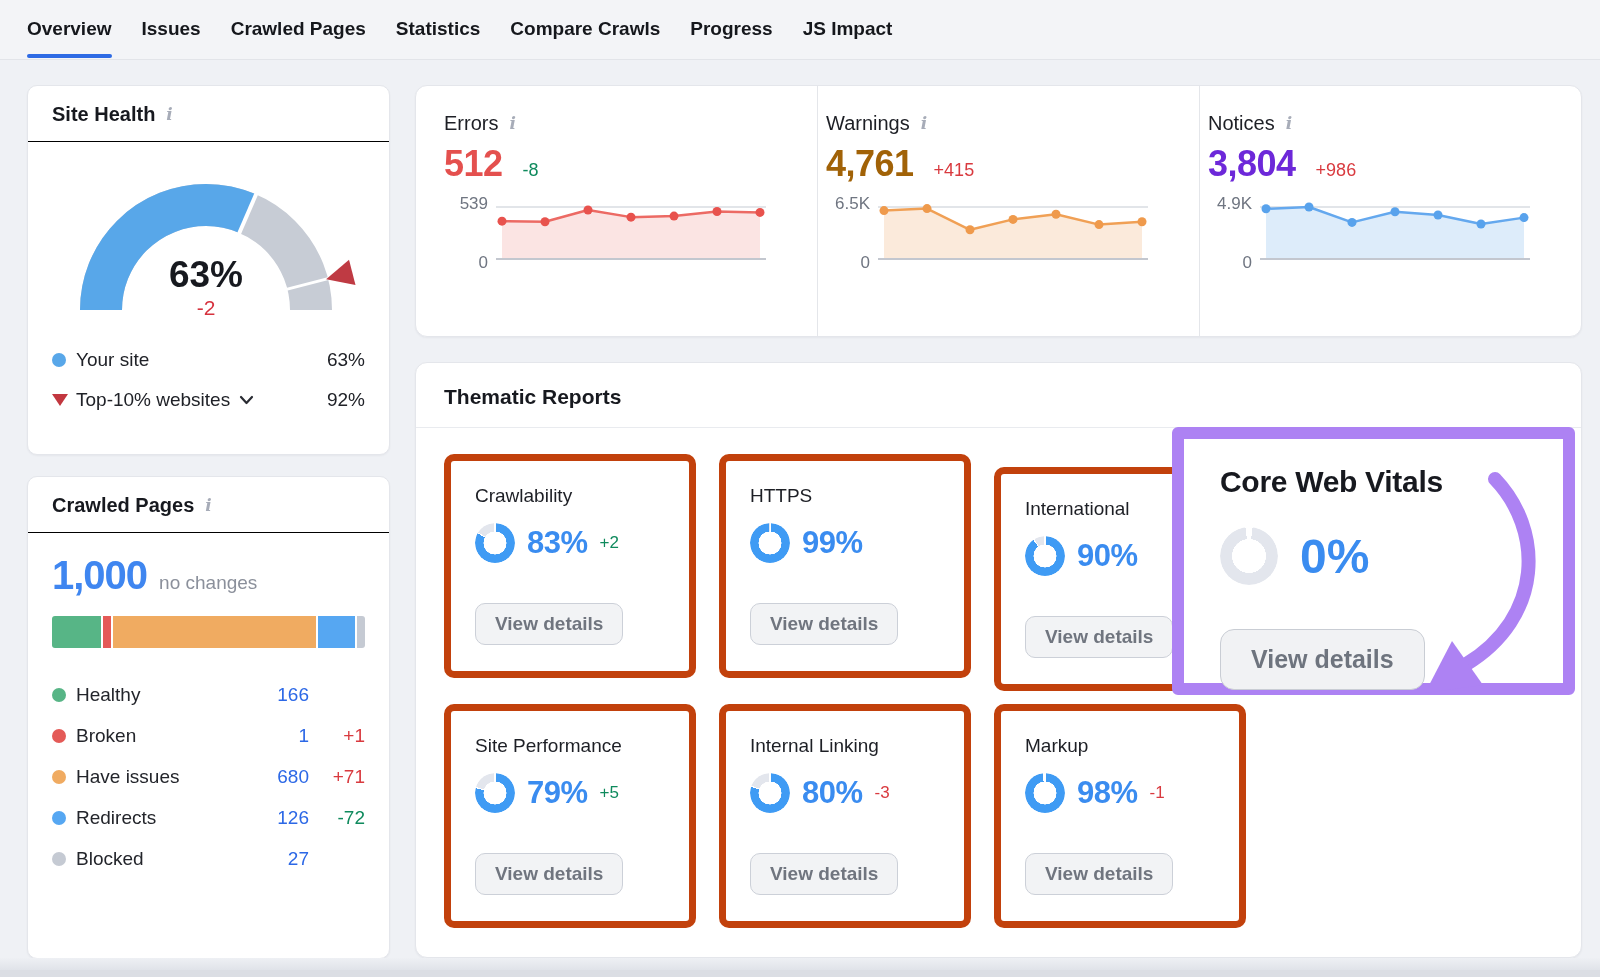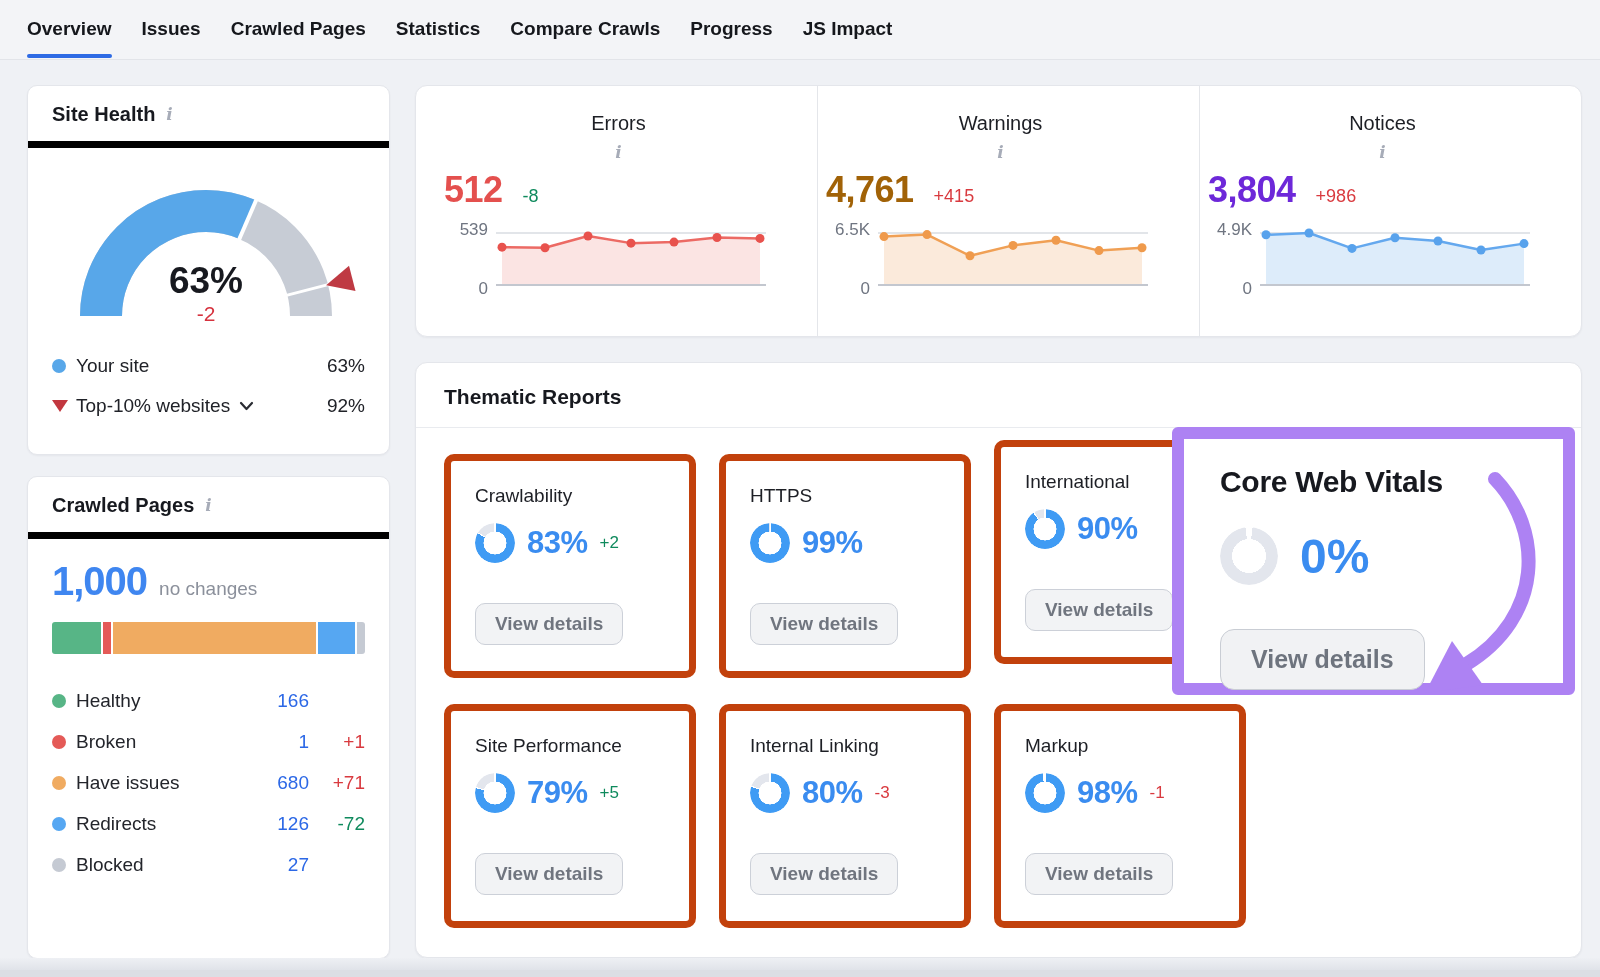--- a/index.html
+++ b/index.html
@@ -21,21 +21,21 @@
   .tab.active::after {
     content:""; position:absolute; left:0; right:0; bottom:2px; height:4px;
     border-radius:3px; background:#2e6ae4;
   }
   
   .card {
     position:absolute; background:#fff; border:1px solid #e4e6eb;
     border-radius:10px; box-shadow:0 1px 2px rgba(30,35,50,.05);
   }
   .card-header {
-    padding:17px 24px 15px 24px; border-bottom:7px solid #000000;
+    padding:17px 24px 15px 24px; border-bottom:1px solid #000000;
     display:flex; align-items:center; gap:9px;
   }
   .card-title { font-size:20px; font-weight:700; color:#17191f; }
   .info-icon {
     font-family:"DejaVu Serif","Liberation Serif",serif; font-style:italic; font-weight:700;
     color:#a7acb8; font-size:17px; line-height:1; cursor:pointer; padding:0 2px;
   }
   
   #site-health { left:27px; top:85px; width:363px; height:370px; }
   .gauge-wrap { margin:18px auto 0 auto; width:318px; }
@@ -55,40 +55,40 @@
   .seg { height:100%; }
   .cp-legend { margin-top:26px; }
   .cp-row { display:flex; align-items:center; height:41px; font-size:19px; }
   .cp-label { color:#23252b; }
   .cp-val { margin-left:auto; width:58px; text-align:right; color:#2c68e6; cursor:pointer; }
   .cp-delta { width:56px; text-align:right; font-size:19px; }
   
   #summary-panel { left:415px; top:85px; width:1167px; height:252px; border-radius:12px; display:flex; }
   .sum-col { flex:1 1 0; padding:26px 24px 0 28px; }
   .sum-col + .sum-col { border-left:1px solid #e4e6ea;padding-left:8px; }
-  .sum-title-row { display:flex; align-items:center; gap:9px;flex-direction:column; }
+  .sum-title-row { display:flex; align-items:center; gap:9px; }
   .sum-title { font-size:20px; color:#1d1f25; }
   .sum-num-row { margin-top:8px; display:flex; align-items:baseline; gap:20px; }
   .sum-num { font-size:36px; font-weight:700; letter-spacing:-0.5px; }
   .sum-delta { font-size:18px; font-weight:400; }
   .spark-row { margin-top:14px; display:flex; }
   .axis-col { width:52px; height:66px; display:flex; flex-direction:column; justify-content:space-between; align-items:flex-end; font-size:17px; color:#6f7581; padding:0 8px 0 0; }
   .axis-col span { line-height:1; transform:translateY(-4px); }
   .axis-col span:last-child { transform:translateY(6px); }
   [data-dir="good"] { color:#0f8a5d; }
   [data-dir="bad"]  { color:#d93a3f; }
   
   #thematic-panel { left:415px; top:362px; width:1167px; height:596px; border-radius:12px; }
   .th-header { padding:22px 28px 18px 28px; border-bottom:1px solid #e9ebef; }
   .th-title { font-size:21px; font-weight:700; color:#17191f; }
   .th-card {
     position:absolute; width:252px; height:224px; background:#fff;
     border:7px solid #c2410c; border-radius:10px; padding:24px;
   }
-  .pos-r0c0{left:28px;  top:91px;}  .pos-r0c1{left:303px; top:91px;}  .pos-r0c2{left:578px; top:77px;}
+  .pos-r0c0{left:28px;  top:91px;}  .pos-r0c1{left:303px; top:91px;}  .pos-r0c2{left:578px; top:104px;}
   .pos-r1c0{left:28px;  top:341px;} .pos-r1c1{left:303px; top:341px;} .pos-r1c2{left:578px; top:341px;}
   .th-card-title { font-size:19px; color:#1d1f25; }
   .th-score-row { margin-top:16px; display:flex; align-items:center; gap:12px; }
   .donut { width:40px; height:40px; border-radius:50%;
     -webkit-mask:radial-gradient(closest-side,transparent 57%,#000 58%);
     mask:radial-gradient(closest-side,transparent 57%,#000 58%); }
   .th-pct { font-size:31px; font-weight:700; color:#3a8cf0; letter-spacing:-0.5px; }
   .th-delta { font-size:17px; }
   .view-btn {
     margin-top:40px; display:inline-block; padding:9px 19px; border-radius:10px;

